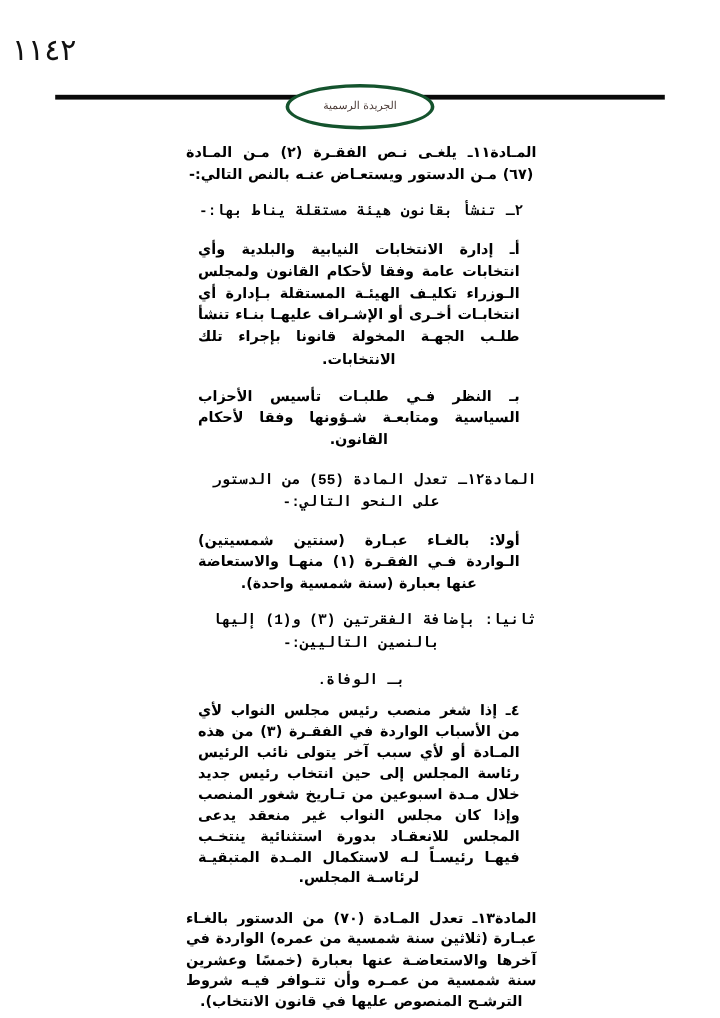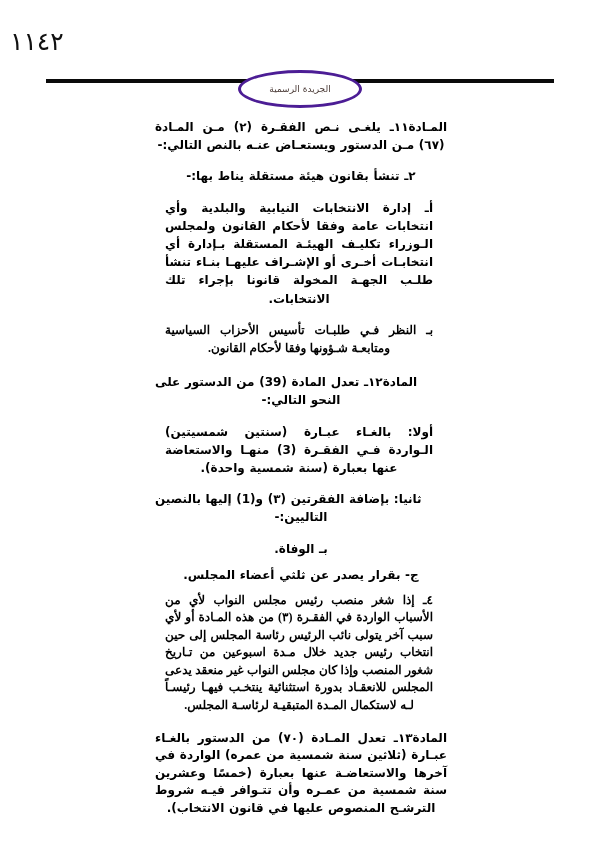--- a/index.html
+++ b/index.html
@@ -67,21 +67,21 @@
   .rule-line.right { right: 0; width: 205px; }
   .rule-line.left  { left: 0;  width: 210px; }
 
   .gazette-oval {
     position: absolute;
     top: 0;
     left: 50%;
     transform: translateX(-50%);
     width: 118px;
     height: 32px;
-    border: 3px solid #4c1d95;
+    border: 3px solid #14532d;
     border-radius: 50% / 50%;
     background: #ffffff;
     display: flex;
     align-items: center;
     justify-content: center;
   }
   .gazette-oval span {
     font-family: "DejaVu Sans", "Liberation Sans", sans-serif;
     font-size: 9px;
     font-weight: 400;
@@ -113,25 +113,25 @@
     word-spacing: 0.5px;
   }
 
   .para.article {
     margin-bottom: 13px;
   }
 
   
   .lvl-article { margin-right: 0;   margin-left: 0; }
   .lvl-1       { margin-right: 14px; margin-left: 10px; }
-  .lvl-center  { margin-right: 0;   margin-left: 0; text-align: left; text-align-last: center; }
+  .lvl-center  { margin-right: 0;   margin-left: 0; text-align: right; text-align-last: center; font-family: Liberation Mono, monospace; }
 
   .gap-sm { margin-bottom: 8px; }
   .gap-md { margin-bottom: 13px; }
-  .gap-lg { margin-bottom: 16px; font-family: Liberation Serif, serif; }
+  .gap-lg { margin-bottom: 16px; }
 
   .tight { line-height: 17.4px; }
 </style>
 </head>
 <body>
 
 <div class="page">
 
   <div class="header">
 
@@ -152,31 +152,30 @@
   <div class="content">
 
     <p class="para article lvl-article gap-md">المـادة١١ـ يلغـى نـص الفقـرة (٢) مـن المـادة (٦٧) مـن الدستور ويستعـاض عنـه بالنص التالي:-</p>
 
     <p class="para lvl-center gap-md">٢ـ تنشأ بقانون هيئة مستقلة يناط بها:-</p>
 
     <p class="para lvl-1 gap-md">أـ إدارة الانتخابات النيابية والبلدية وأي انتخابات عامة وفقا لأحكام القانون ولمجلس الـوزراء تكليـف الهيئـة المستقلة بـإدارة أي انتخابـات أخـرى أو الإشـراف عليهـا بنـاء تنشأ طلـب الجهـة المخولة قانونا بإجراء تلك الانتخابات.</p>
 
     <p class="para lvl-1 gap-lg">بـ النظر فـي طلبـات تأسيس الأحزاب السياسية ومتابعـة شـؤونها وفقا لأحكام القانون.</p>
 
-    <p class="para article lvl-center gap-md">المادة١٢ـ تعدل المادة (39) من الدستور على النحو التالي:-</p>
+    <p class="para article lvl-center gap-md">المادة١٢ـ تعدل المادة (55) من الدستور على النحو التالي:-</p>
 
-    <p class="para lvl-1 gap-md">أولا: بالغـاء عبـارة (سنتين شمسيتين) الـواردة فـي الفقـرة (3) منهـا والاستعاضة عنها بعبارة (سنة شمسية واحدة).</p>
+    <p class="para lvl-1 gap-md">أولا: بالغـاء عبـارة (سنتين شمسيتين) الـواردة فـي الفقـرة (١) منهـا والاستعاضة عنها بعبارة (سنة شمسية واحدة).</p>
 
     <p class="para lvl-center gap-md">ثانيا: بإضافة الفقرتين (٣) و(1) إليها بالنصين التاليين:-</p>
 
 
 
     <p class="para lvl-center gap-sm">بـ الوفاة.</p>
 
-    <p class="para lvl-center gap-sm">ج- بقرار يصدر عن ثلثي أعضاء المجلس.</p>
 
     <p class="para lvl-1 tight gap-lg">٤ـ إذا شغر منصب رئيس مجلس النواب لأي من الأسباب الواردة في الفقـرة (٣) من هذه المـادة أو لأي سبب آخر يتولى نائب الرئيس رئاسة المجلس إلى حين انتخاب رئيس جديد خلال مـدة  اسبوعين من تـاريخ شغور المنصب وإذا كان مجلس النواب غير منعقد يدعى المجلس للانعقـاد بدورة استثنائية ينتخـب فيهـا رئيسـاً لـه لاستكمال المـدة المتبقيـة لرئاسـة المجلس.</p>
 
     <p class="para article lvl-article tight">المادة١٣ـ تعدل المـادة (٧٠) من الدستور بالغـاء عبـارة (ثلاثين سنة شمسية من عمره) الواردة في آخرها والاستعاضـة عنها بعبارة (خمسًا وعشرين سنة شمسية من عمـره وأن تتـوافر فيـه شروط الترشـح المنصوص عليها في قانون الانتخاب).</p>
 
   </div>
 
 </div>
 
 </body></html>

